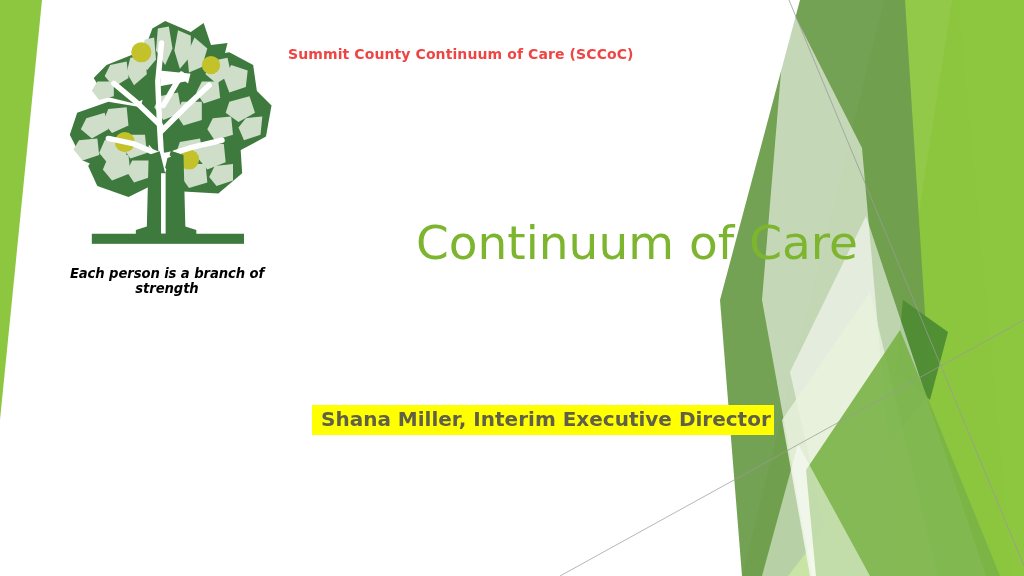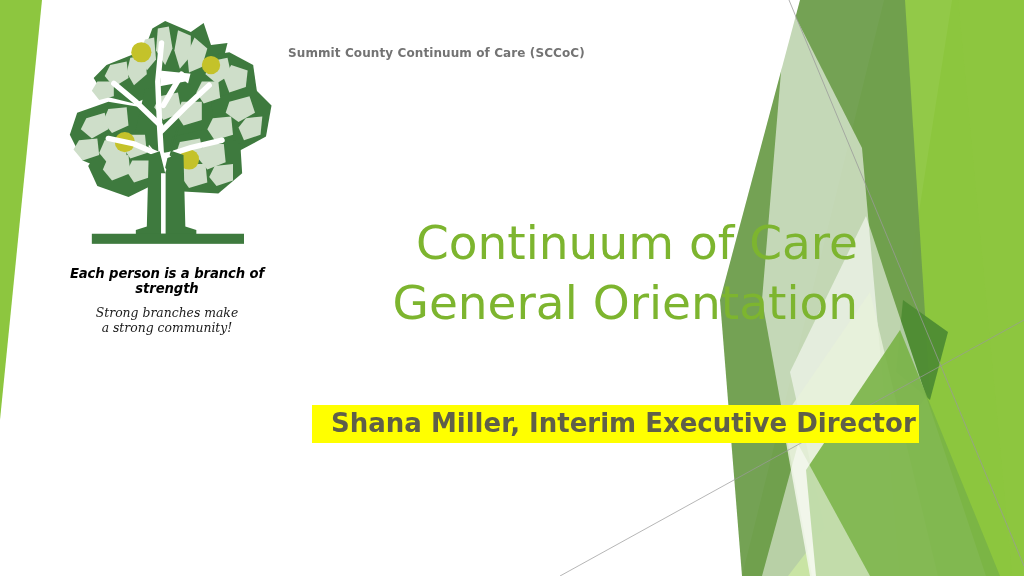--- a/index.html
+++ b/index.html
@@ -57,23 +57,23 @@
     line-height: 1.2;
     color: #1a1a1a;
   }
 
   
   #header-title {
     position: absolute;
     left: 288px;
     top: 46px;
     font-family: "DejaVu Sans", "Liberation Sans", sans-serif;
-    font-size: 12px;
+    font-size: 14px;
     font-weight: 600;
-    color: #737373;
+    color: #ef4444;
     letter-spacing: 0.1px;
     white-space: nowrap;
   }
 
   
   #main-title {
     position: absolute;
     left: 318px;
     top: 213px;
     width: 540px;
@@ -92,24 +92,24 @@
   #subtitle {
     position: absolute;
     left: 312px;
     top: 405px;
   }
   #subtitle .hl {
     display: inline-block;
     background: #FFFF00;
     color: #5f5f4a;
     font-family: "DejaVu Sans", "Liberation Sans", sans-serif;
-    font-size: 26px;
+    font-size: 20px;
     font-weight: 600;
     line-height: 1.35;
-    padding: 1px 3px 2px 19px;
+    padding: 1px 3px 2px 9px;
     white-space: nowrap;
   }
 </style>
 </head>
 <body>
 
 <div id="slide">
 
   <svg class="facet-layer" viewBox="0 0 1024 576" preserveAspectRatio="none" aria-hidden="true">
 
@@ -220,30 +220,25 @@
         <path d="M116 170 L116 236" stroke="#FFFFFF" stroke-width="5" fill="none"></path>
 
         <rect x="38" y="236" width="166" height="11" fill="#3E7A3E"></rect>
       </g>
     </svg>
 
     <p class="tagline-1">
       <span>Each person is a branch of strength</span><br>
     </p>
 
-    <p class="tagline-2">
-      <span>Strong branches make</span><br>
-      <span>a strong community!</span>
-    </p>
   </div>
 
   <div id="header-title">Summit County Continuum of Care (SCCoC)</div>
 
   <div id="main-title">
     <div class="tline">Continuum of Care</div>
-    <div class="tline">General Orientation</div>
   </div>
 
   <div id="subtitle">
     <span class="hl">Shana Miller, Interim Executive Director</span>
   </div>
 
 </div>
 
 </body></html>

